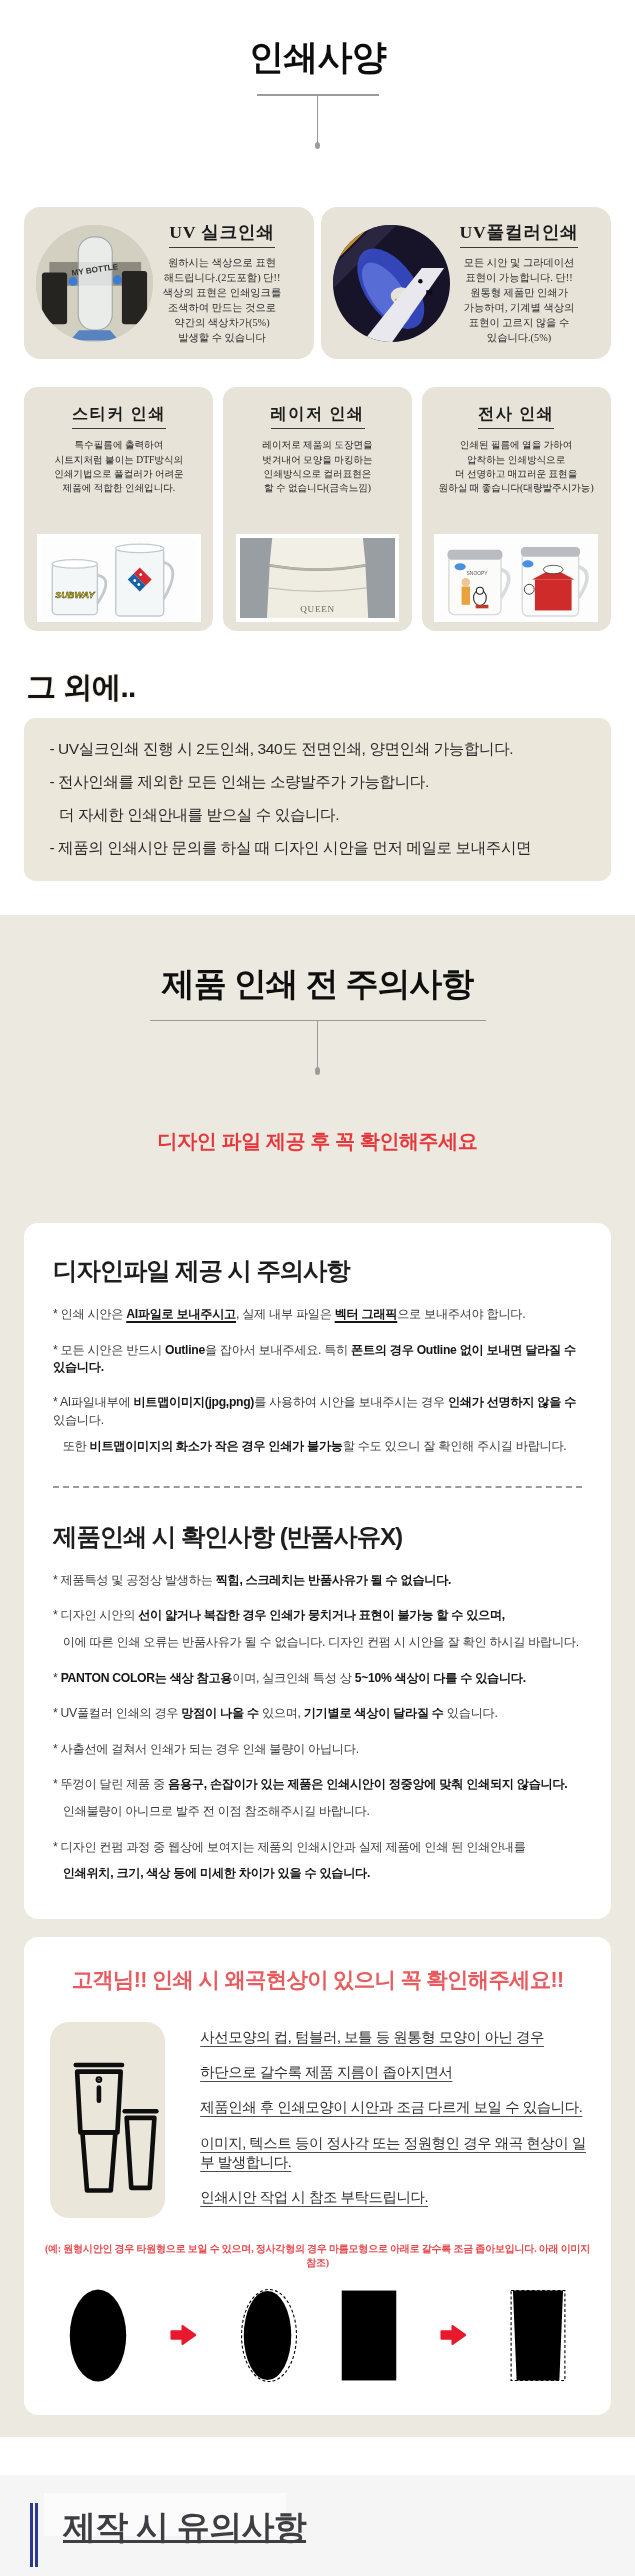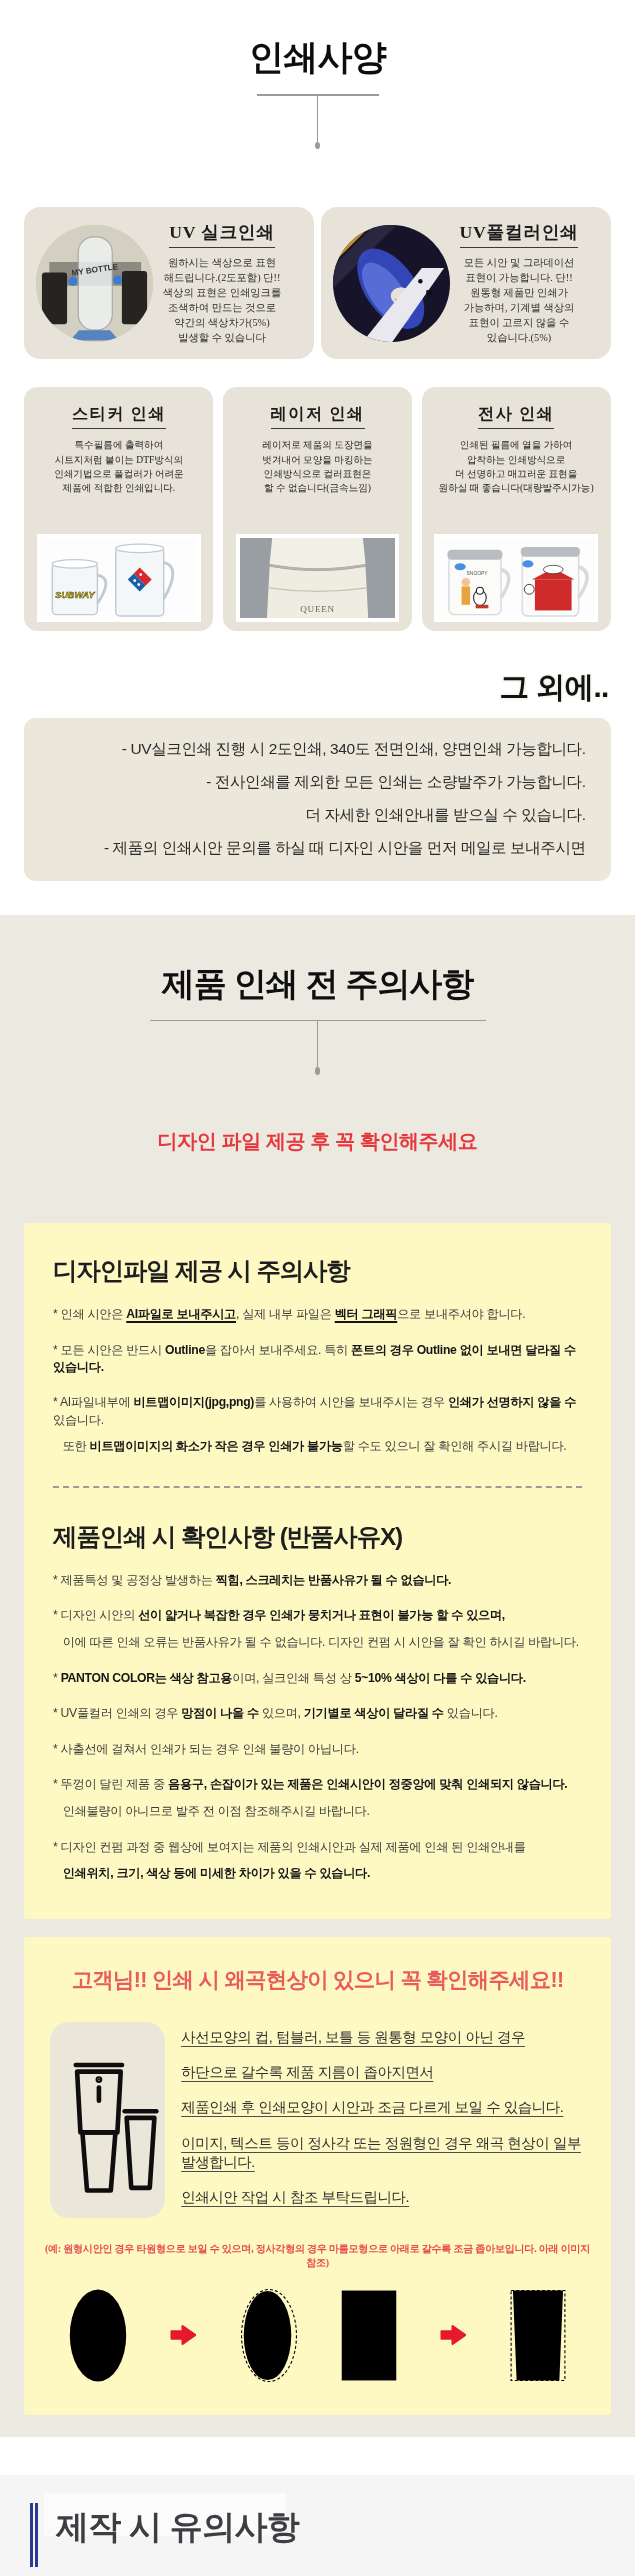--- a/index.html
+++ b/index.html
@@ -41,50 +41,50 @@
   .etc-box{margin:10.3px 24.4px 0;background:#ebe7da;border-radius:11.8px;padding:20.7px 25px 22px;
     font-size:15.5px;font-weight:400;color:#2a2a2a;letter-spacing:-0.4px;}
   .etc-line{margin-top:11.8px;}
   .etc-line:first-child{margin-top:0;}
   .etc-line.indent{padding-left:9.6px;}
 
   
   .sec2{background:#ece9e0;padding:47px 0 22px;box-sizing:border-box;min-height:1108px;}
   .sec2-title{font-size:33px;font-weight:800;letter-spacing:-1.1px;color:#0f0f0f;margin:0;}
   .red-notice{margin-top:53px;color:#e6373c;font-size:20px;font-weight:800;letter-spacing:-0.4px;}
-  .white-box{background:#fef9c3;border-radius:3px;margin:0 23.6px;padding:32.5px 29.5px 37px;box-sizing:border-box;}
+  .white-box{background:#ffffff;border-radius:14px;margin:0 23.6px;padding:32.5px 29.5px 37px;box-sizing:border-box;}
   .white-box.first{margin-top:68px;}
   .white-box.second{margin-top:17.7px;padding:28px 20.7px 32.5px;}
   .wb-heading{font-size:24.4px;font-weight:800;color:#1e1e1e;letter-spacing:-1.1px;}
   .bullets{margin-top:19px;font-size:12.2px;color:#3c3c3c;letter-spacing:-0.3px;}
   .bullet{margin-top:18.5px;line-height:1.4;}
   .bullet.cont{margin-top:9.6px;padding-left:9.6px;}
   .sg-b{font-weight:800;color:#161616;}
   .sg-bu{font-weight:800;color:#161616;text-decoration:underline;text-underline-offset:3px;text-decoration-thickness:1.5px;}
   .dashed-divider{border:none;border-top:2.2px dashed #9a9a9a;margin:31px 0 32.5px;}
 
   .distort-heading{text-align:center;color:#e85c60;font-size:21.4px;font-weight:800;letter-spacing:-0.7px;}
   .distort-row{display:flex;margin-top:28px;}
   .cup-tile{width:115px;height:196px;background:#eae6da;border-radius:19px;flex:none;margin-left:5.9px;
     display:flex;align-items:center;justify-content:center;}
-  .distort-lines{margin-left:16px;padding-top:5.9px;}
+  .distort-lines{margin-left:35px;padding-top:5.9px;}
   .distort-line{font-size:14.4px;color:#2e2e2e;margin-bottom:16.2px;font-weight:500;letter-spacing:-0.4px;
     text-decoration:underline;text-underline-offset:4.4px;text-decoration-color:#4c4c4c;}
   .example-note{margin-top:19px;text-align:center;color:#e84a4e;font-size:10px;font-weight:600;
     font-family:"Liberation Serif","DejaVu Serif",serif;letter-spacing:-0.2px;}
   .shapes-row{display:flex;align-items:center;justify-content:space-between;padding:0 25px;margin-top:17.7px;}
 
   
   .gap{height:38px;background:#ffffff;}
   .sec3{background:#f5f5f6;min-height:555px;box-sizing:border-box;padding-bottom:25px;}
   .sec3-head{position:relative;height:124px;}
   .sec3-title-bg{position:absolute;left:44px;top:17.7px;width:242px;height:43px;background:#fbfbfc;}
   .bar{position:absolute;top:28px;height:64px;width:3px;background:#2b3a94;}
   .bar.b1{left:29.5px;} .bar.b2{left:35px;}
-  .sec3-title{position:absolute;left:56px;top:29.5px;margin:0;font-size:33px;font-weight:800;color:#3d3d42;letter-spacing:-0.7px;}
+  .sec3-title{position:absolute;left:63px;top:29.5px;margin:0;font-size:33px;font-weight:800;color:#3d3d42;letter-spacing:-0.7px;text-decoration:underline;}
 </style>
 </head>
 <body>
 
 <div class="sec1 center">
   <h1 class="main-title">인쇄사양</h1>
 
   <div class="divider">
     <div class="h" style="width:122px"></div>
     <div class="v"></div>
@@ -217,21 +217,21 @@
           <polygon points="132,62 162,46 192,62" fill="#cf2b2b"></polygon>
           <rect x="136" y="62" width="52" height="44" fill="#cf2b2b"></rect>
           <ellipse cx="162" cy="48" rx="14" ry="6" fill="#ffffff" stroke="#222" stroke-width="1"></ellipse>
           <ellipse cx="126" cy="40" rx="8" ry="5" fill="#4a90e0"></ellipse>
           <circle cx="128" cy="76" r="7" fill="#fff" stroke="#222" stroke-width="1.2"></circle>
         </svg>
       </div>
     </div>
   </div>
 
-  <div style="text-align:right">
+  <div style="text-align:left">
     <div class="etc-heading">그 외에..</div>
     <div class="etc-box">
       <div class="etc-line">- UV실크인쇄 진행 시 2도인쇄, 340도 전면인쇄, 양면인쇄 가능합니다.</div>
       <div class="etc-line">- 전사인쇄를 제외한 모든 인쇄는 소량발주가 가능합니다.</div>
       <div class="etc-line indent">더 자세한 인쇄안내를 받으실 수 있습니다.</div>
       <div class="etc-line">- 제품의 인쇄시안 문의를 하실 때 디자인 시안을 먼저 메일로 보내주시면</div>
     </div>
   </div>
 </div>
 

